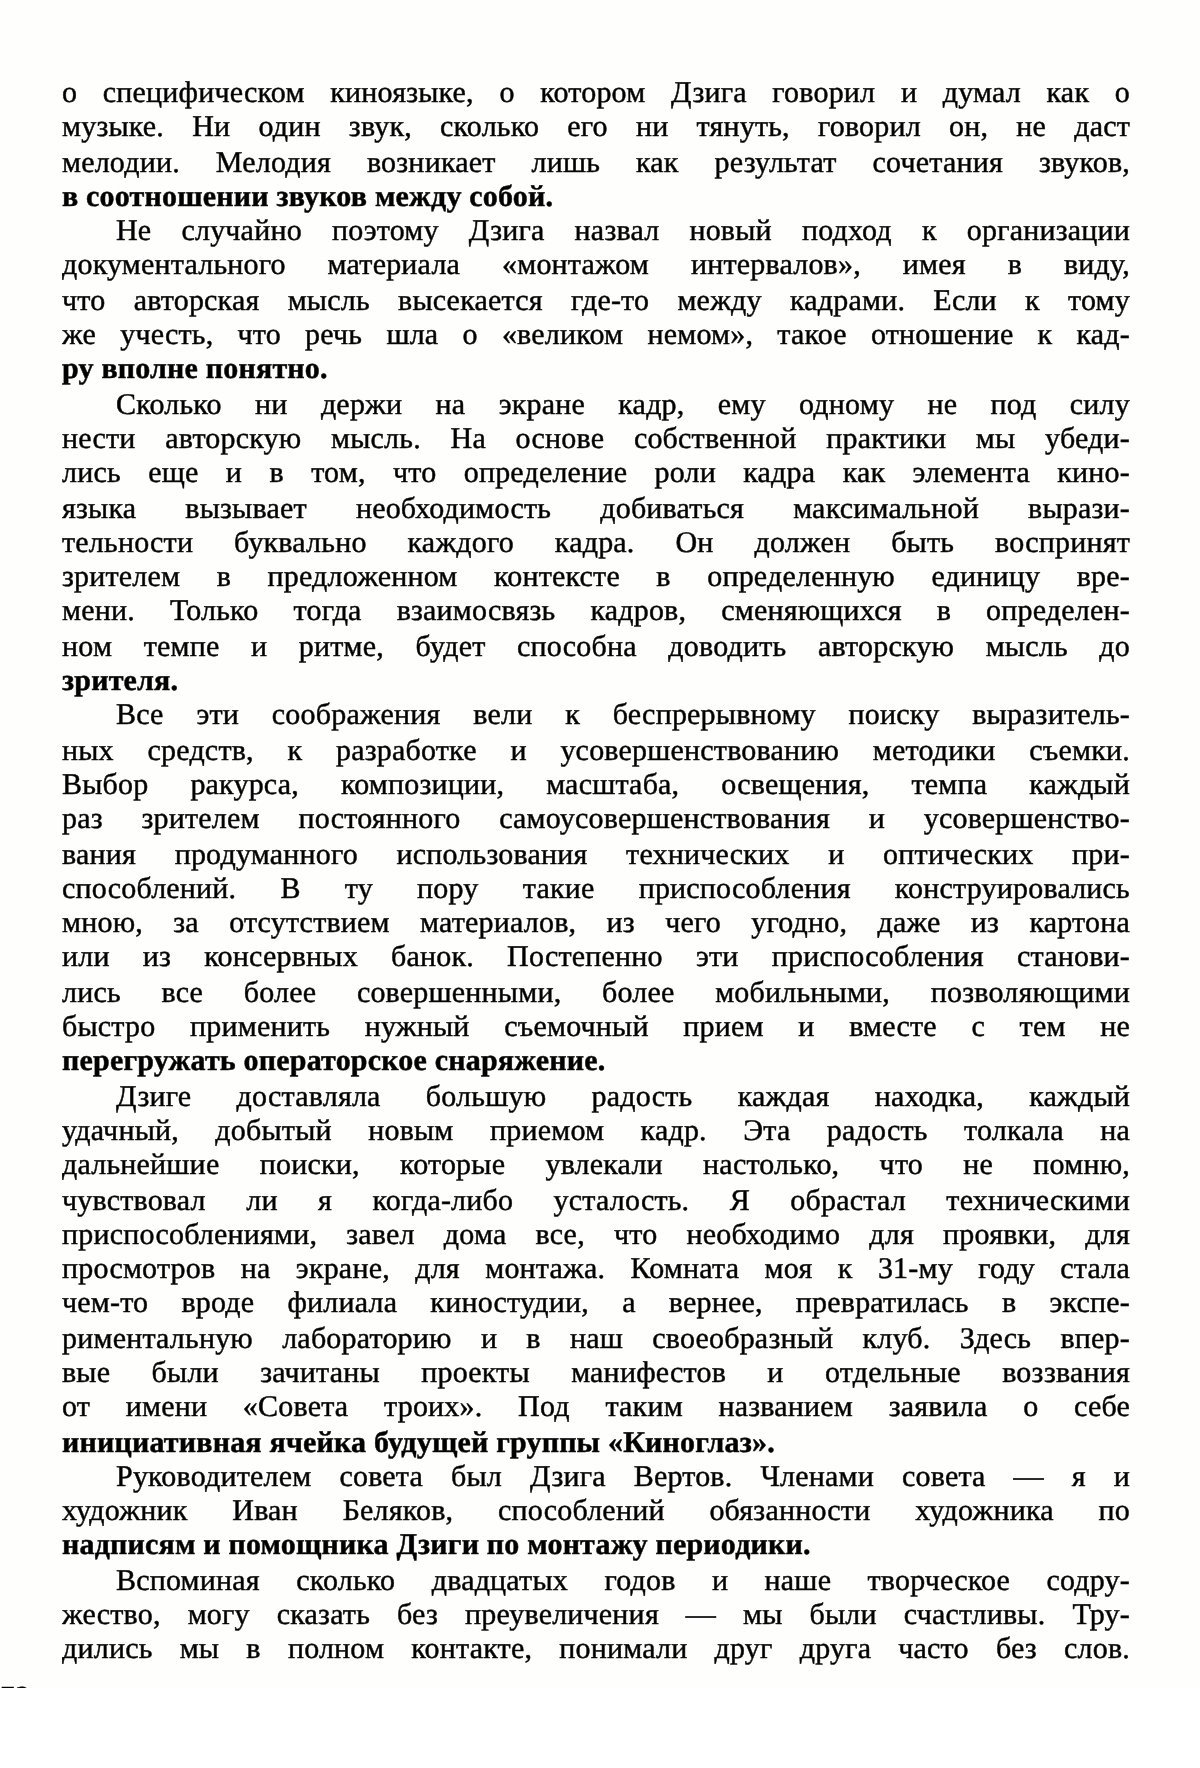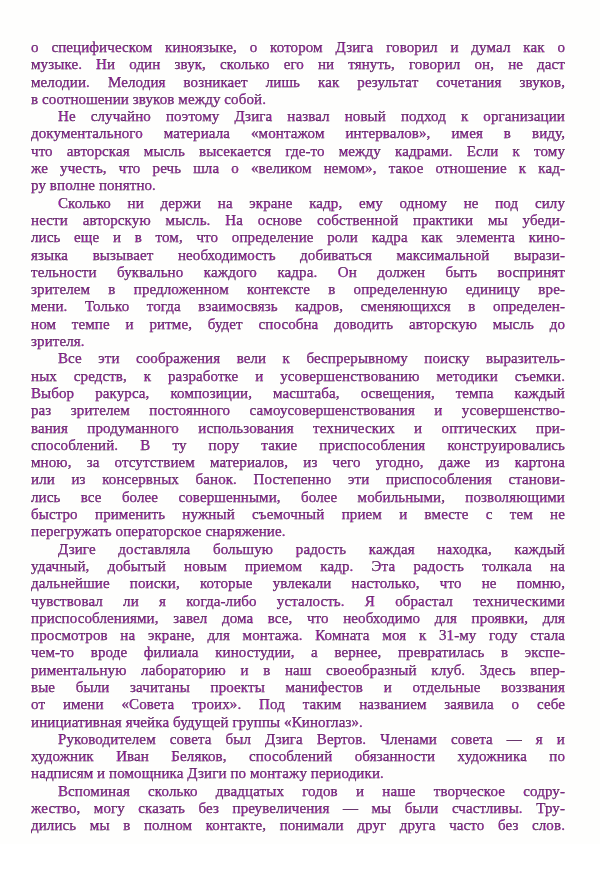--- a/index.html
+++ b/index.html
@@ -7,40 +7,41 @@
     padding: 0;
     background: #ffffff;
   }
   .page {
     position: relative;
     width: 600px;
     height: 844px;
     background: #fefefd;
     overflow: hidden;
     font-family: "Liberation Serif", "DejaVu Serif", serif;
-    color: #a21caf;
+    color: #000000;
   }
   .textblock {
     position: absolute;
     left: 31px;
     top: 39px;
     width: 534px;
   }
   .line {
     font-size: 15px;
     line-height: 17.3px;
     height: 17.3px;
     text-align: justify;
     text-align-last: justify;
     -webkit-text-stroke: 0.25px #151413;
     letter-spacing: 0.1px;
     overflow: hidden;
   }
   .line.parend {
     text-align-last: left;
+    font-weight: bold;
   }
   .line.indent {
     text-indent: 27px;
   }
   .pagenum {
     position: absolute;
     top: 841px;
     left: 0;
     width: 600px;
     font-size: 14.5px;

